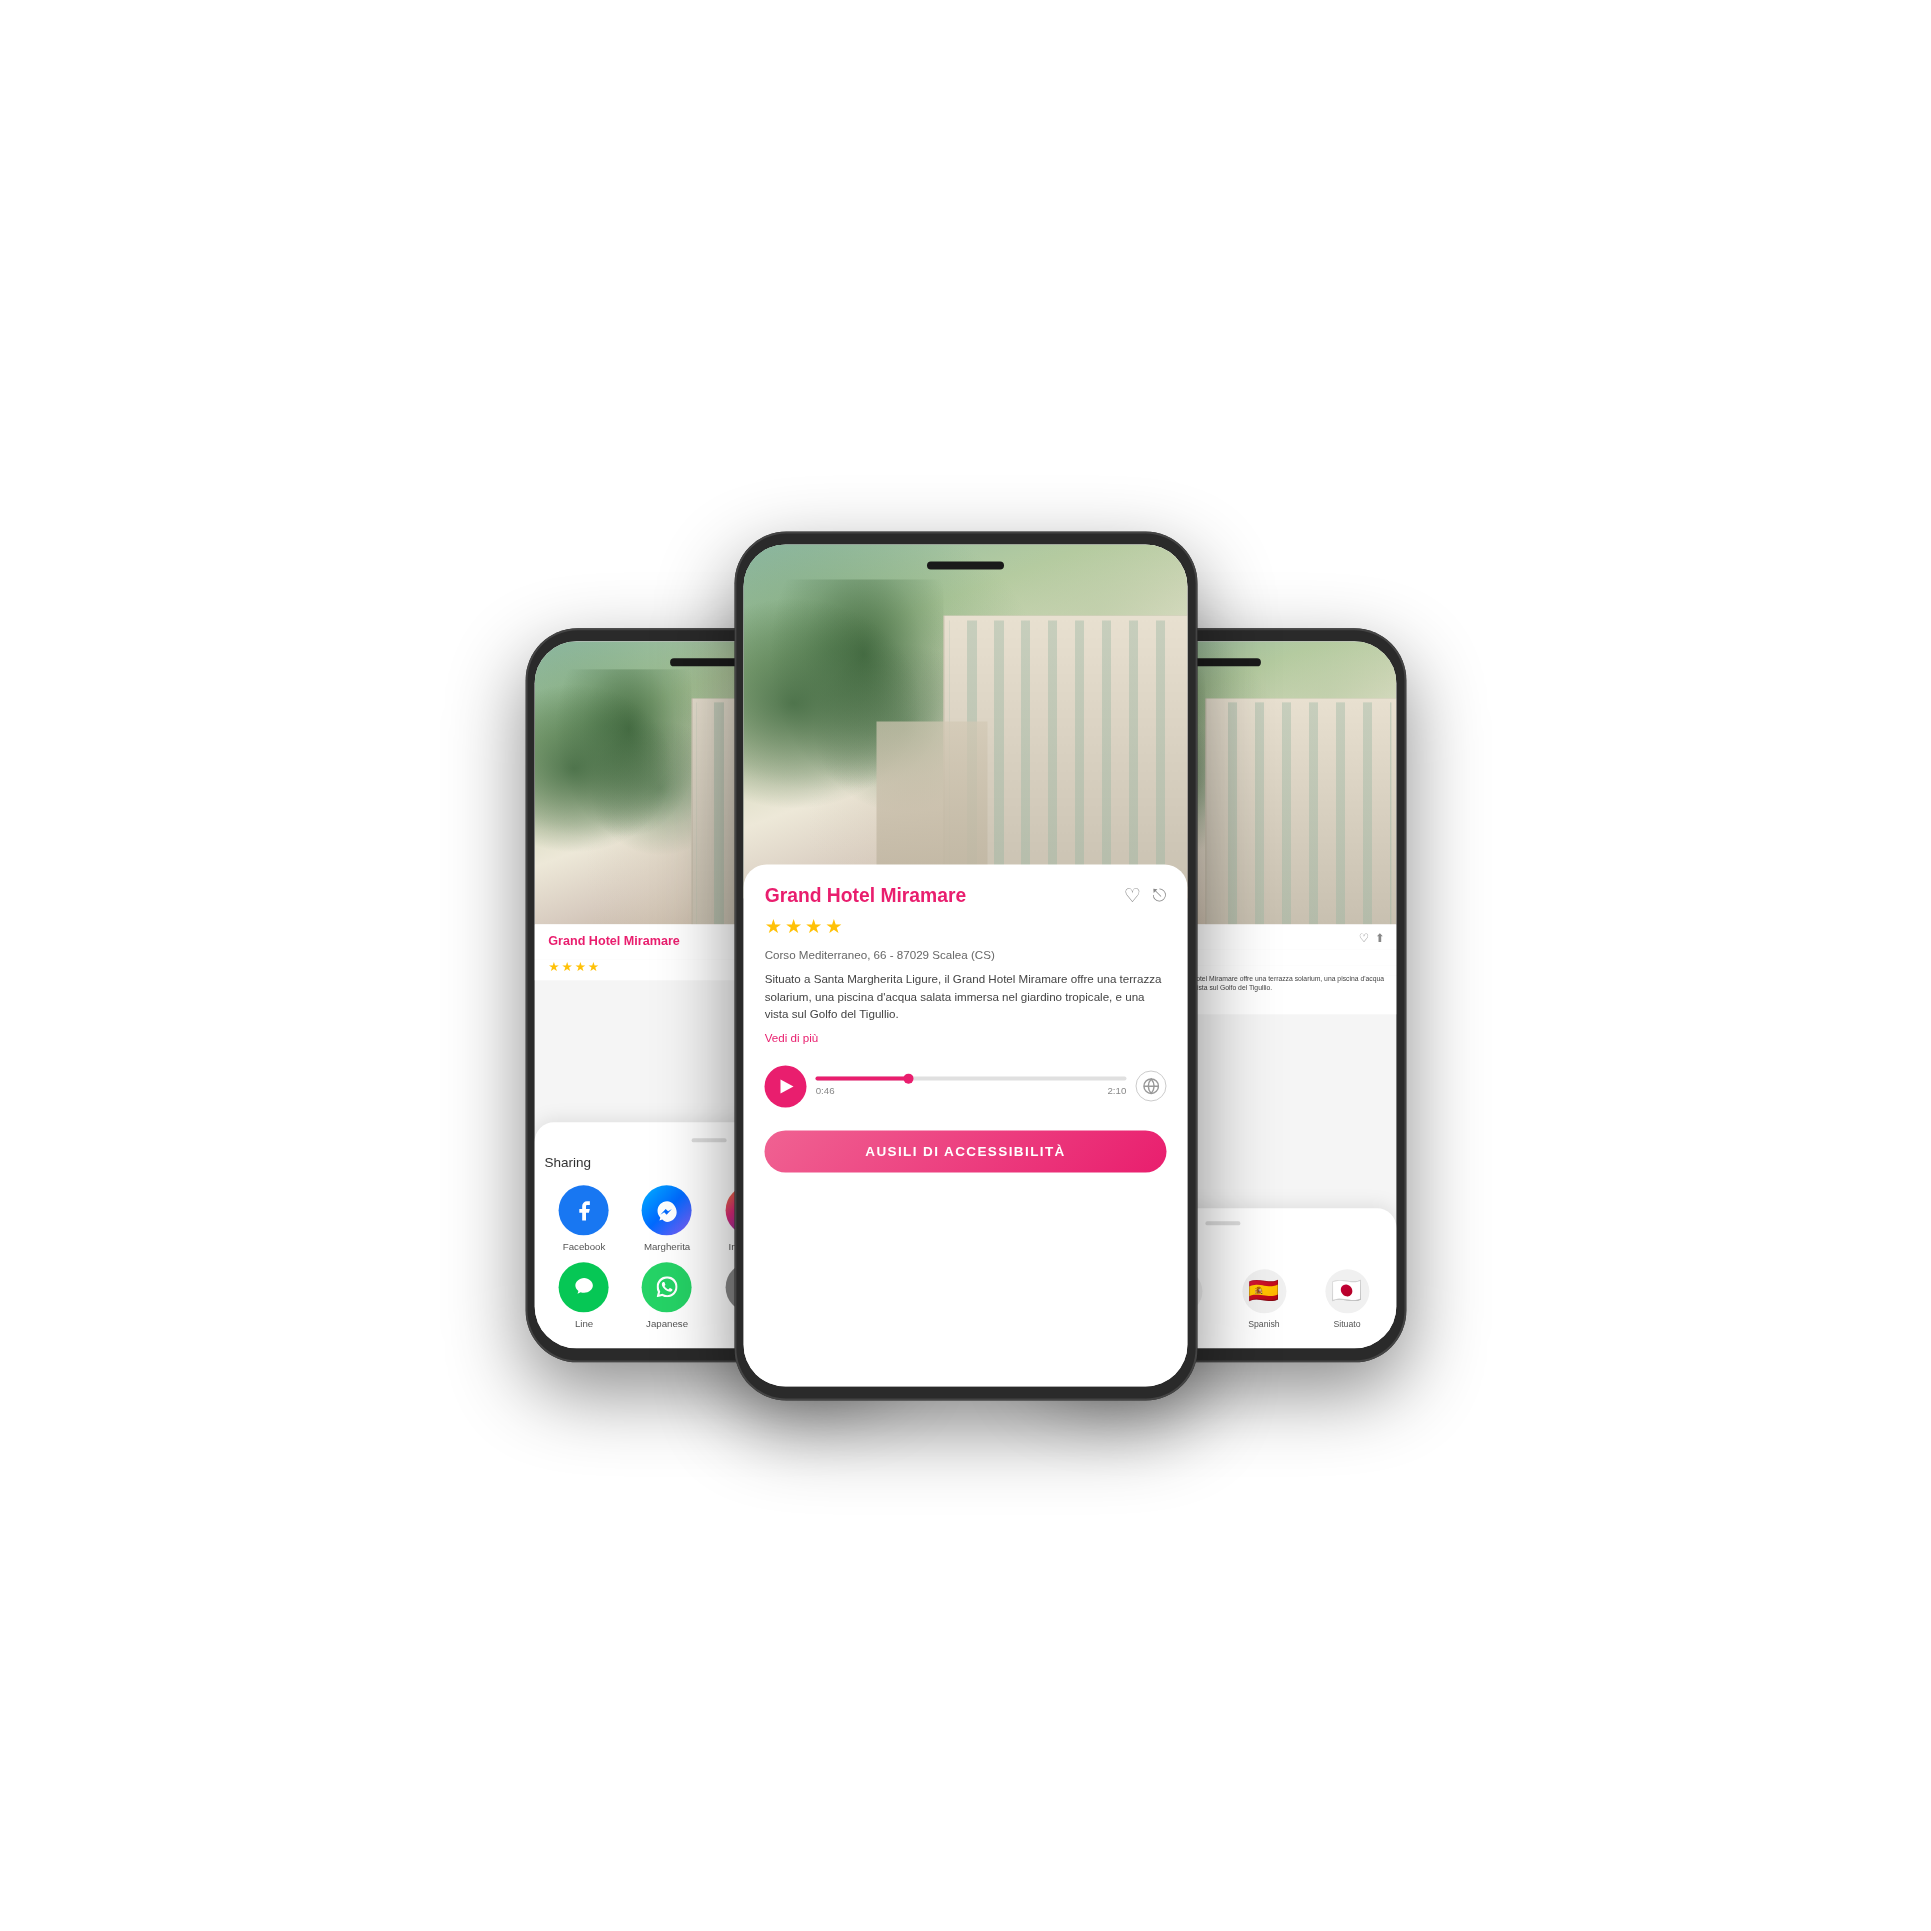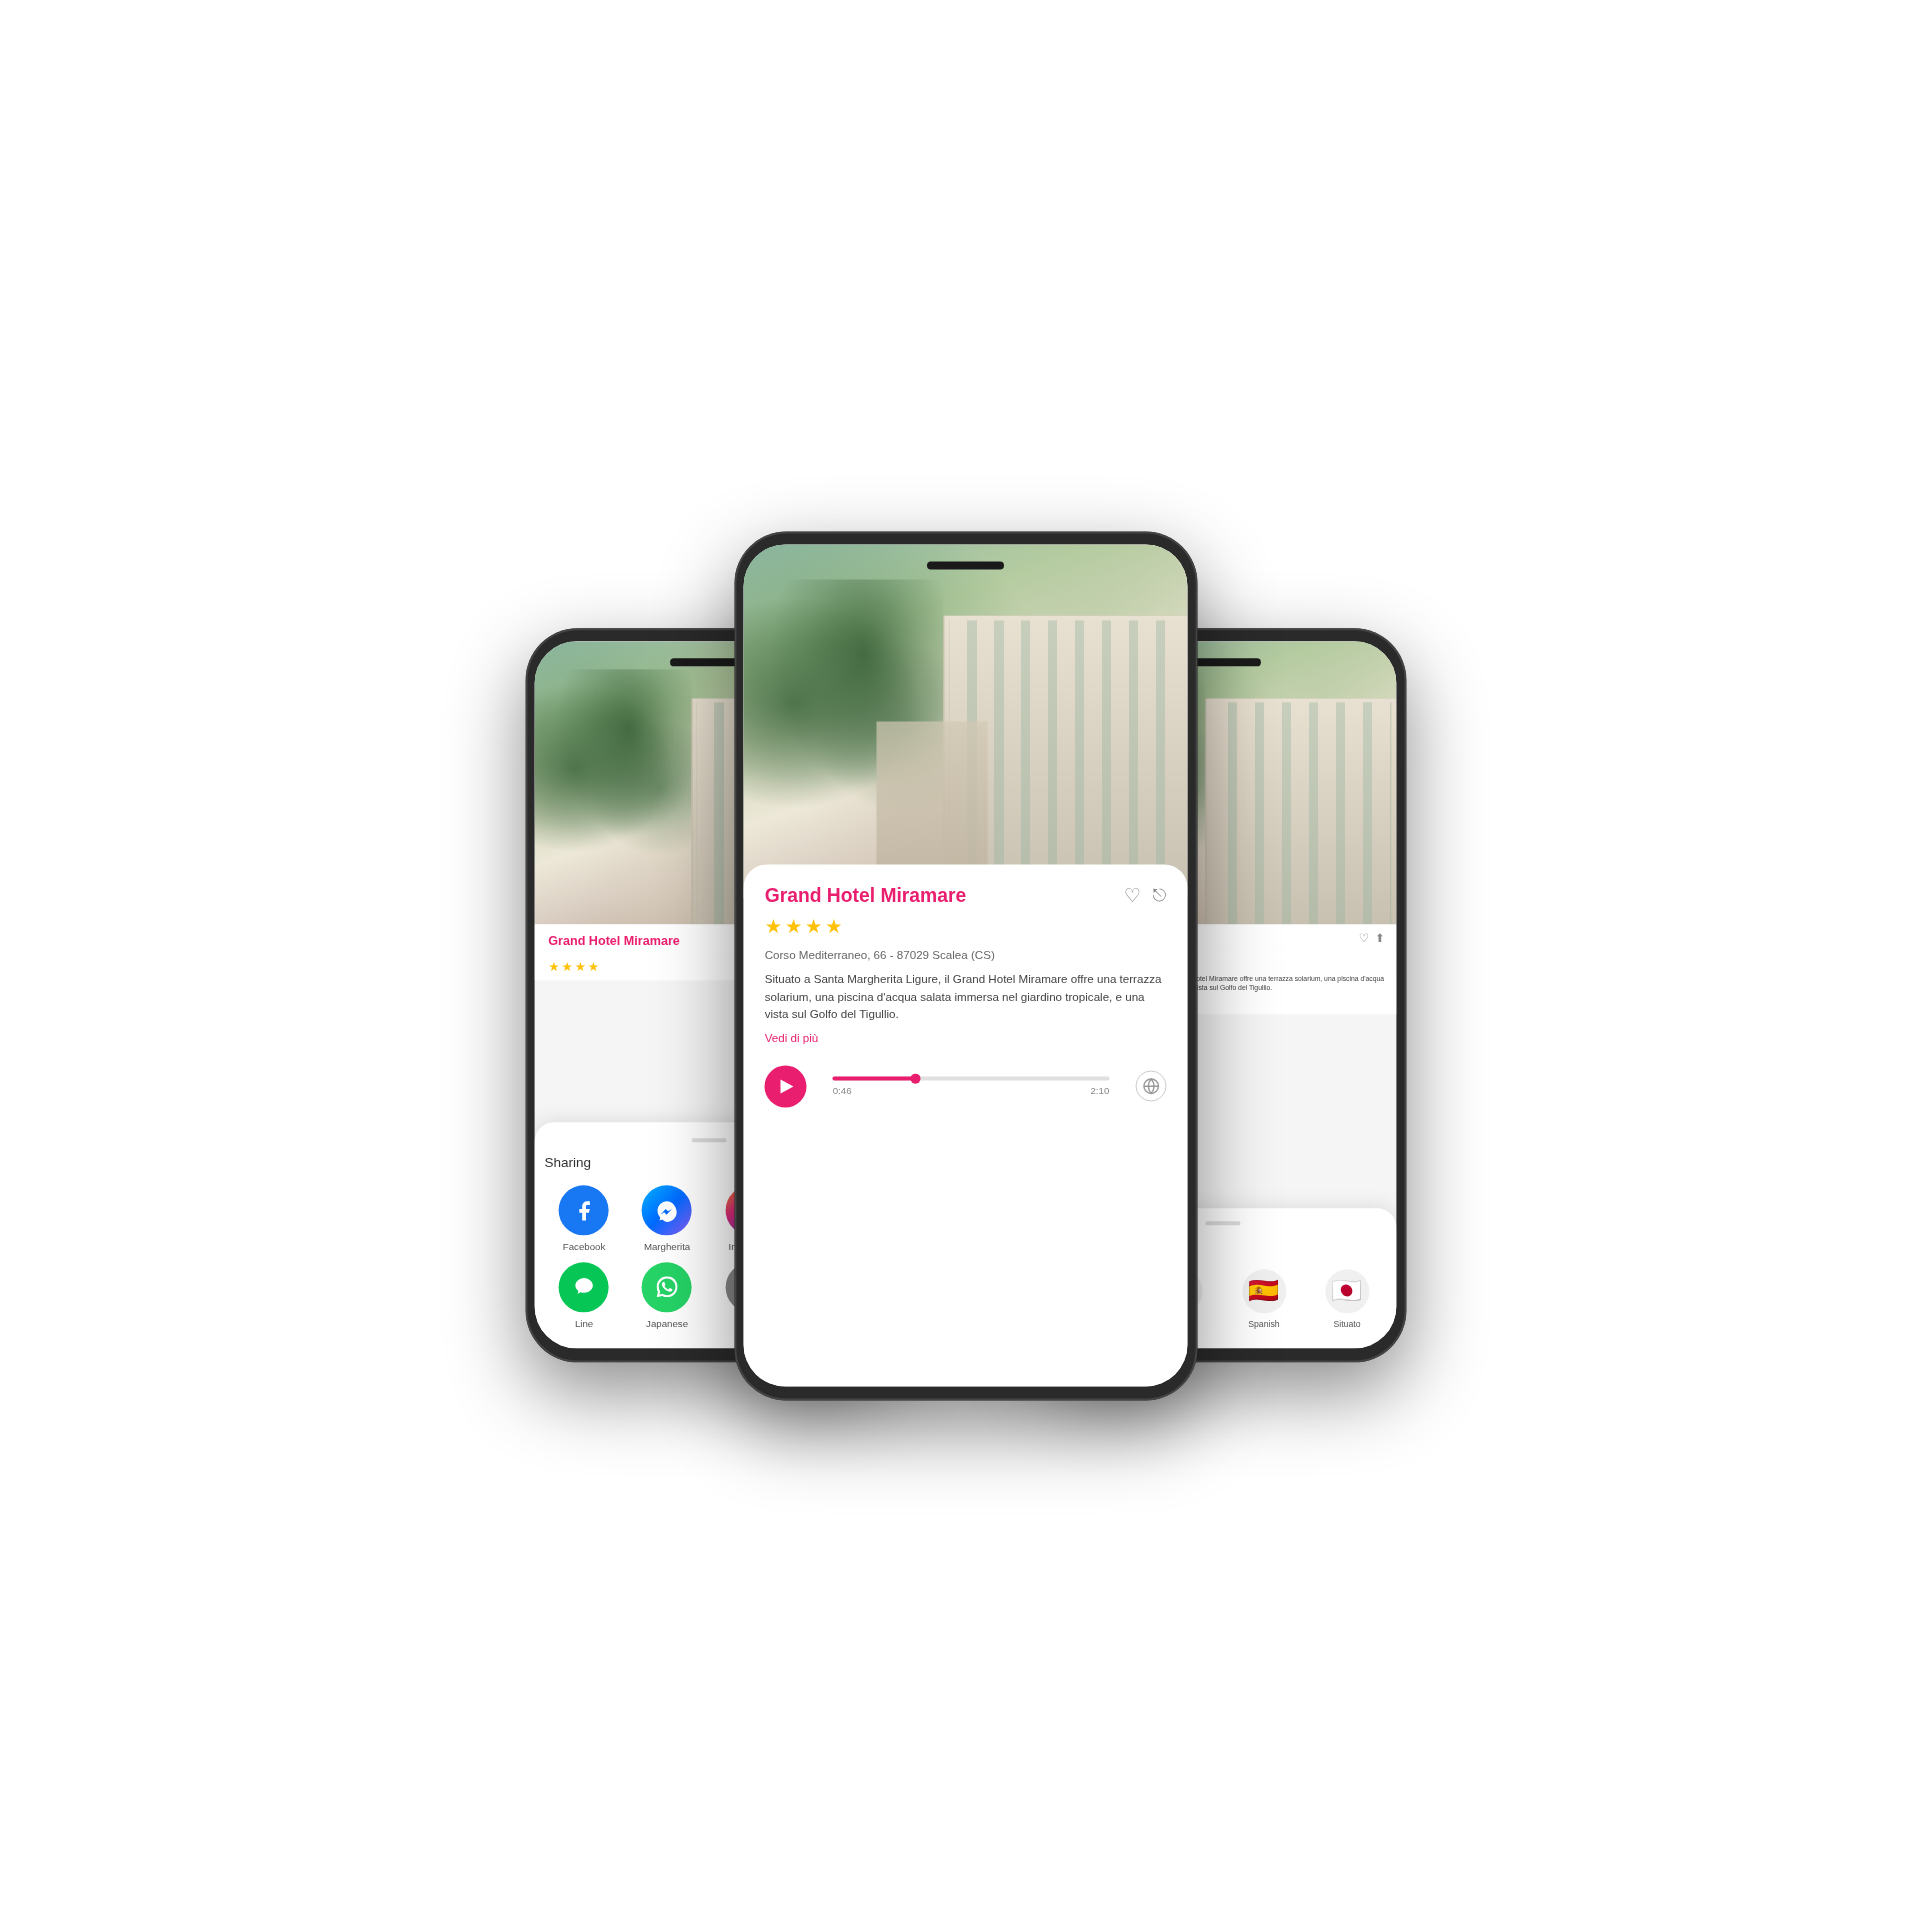--- a/index.html
+++ b/index.html
@@ -202,21 +202,21 @@
       color: #e91e6e;
       font-size: 11.6px;
       text-decoration: none;
       font-weight: 500;
     }
 
     
     .audio-player {
       display: flex;
       align-items: center;
-      gap: 26px;
+      gap: 9px;
       margin: 15.4px 0;
       padding: 3.9px 0;
     }
 
     .play-btn {
       width: 42px;
       height: 42px;
       background: #e91e6e;
       border-radius: 50%;
       display: flex;
@@ -588,20 +588,21 @@
           <div class="globe-icon">
             <svg width="17.4" height="17.4" viewBox="0 0 24 24" fill="none" stroke="#999" stroke-width="2">
               <circle cx="12" cy="12" r="10"></circle>
               <line x1="2" y1="12" x2="22" y2="12"></line>
               <path d="M12 2a15.3 15.3 0 014 10 15.3 15.3 0 01-4 10 15.3 15.3 0 01-4-10 15.3 15.3 0 014-10z"></path>
             </svg>
           </div>
         </div>
 
         
+        <button class="accessibility-btn">AUSILI DI ACCESSIBILITÀ</button>
       </div>
     </div>
   </div>
 
   <div class="phone phone-right">
     <div class="phone-screen">
       <div class="phone-notch"></div>
 
       <div class="hotel-image">
         <div class="hotel-image-inner">

